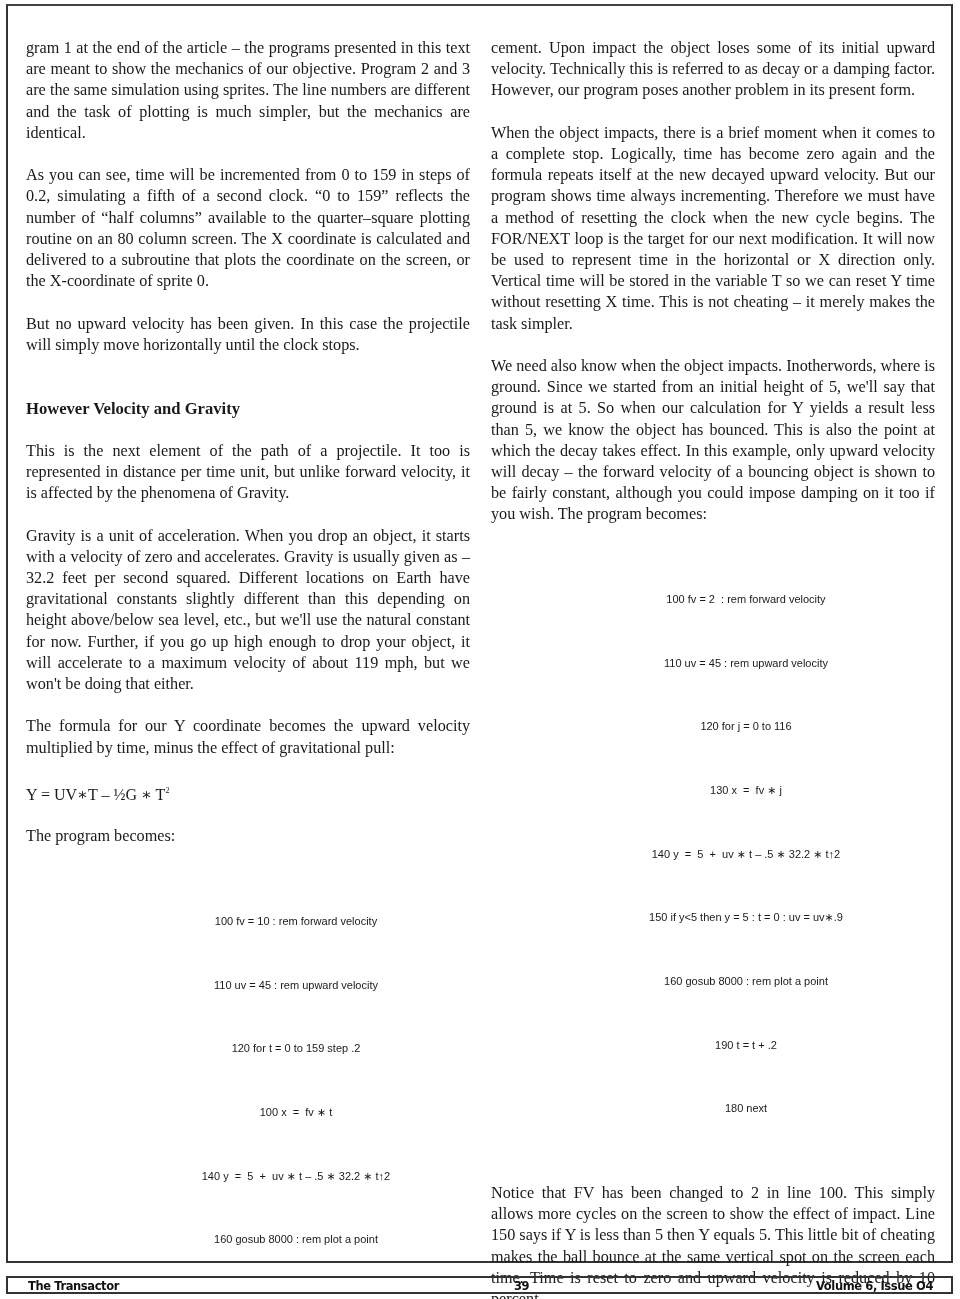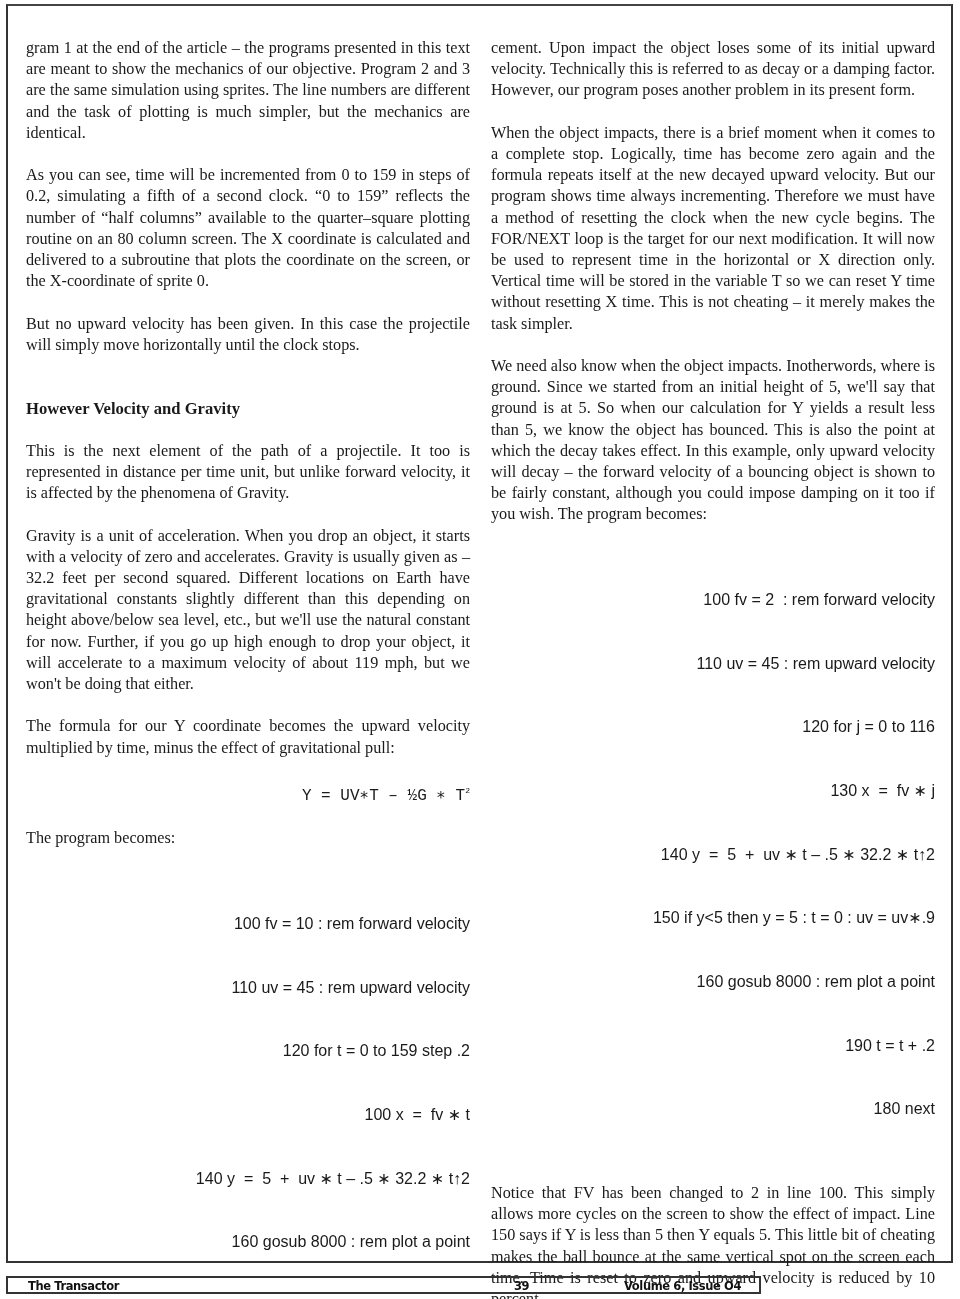--- a/index.html
+++ b/index.html
@@ -17,32 +17,32 @@
       font-size: 16.2px; line-height: 21.2px; text-align: justify;
     }
     .col.left { left: 26px; }
     .col.right { left: 491px; }
     .col p { margin: 0 0 21.2px 0; }
     .col h3 {
       margin: 0 0 21.2px 0; font-size: 16.6px; line-height: 21.2px; font-weight: bold;
     }
     .spacer { height: 21.2px; }
     .formula {
-      text-align: right; margin: 0 0 21.2px 0; font-size: 16px; font-family: Liberation Mono, monospace;
+      text-align: left; margin: 0 0 21.2px 0; font-size: 16px;
     }
     .formula sup { font-size: 8px; vertical-align: 7px; }
     .code {
       font-family: "Liberation Sans", "DejaVu Sans", sans-serif;
-      font-size: 16px; line-height: 21.2px; text-align: right;
+      font-size: 11px; line-height: 21.2px; text-align: center;
       margin: 0 0 21.2px 0; white-space: pre;
     }
     .code.left-code { padding-left: 96px; }
     .code.right-code { padding-left: 66px; }
     .footer {
-      position: absolute; left: 6px; top: 1276px; width: 755px; height: 18px;
+      position: absolute; left: 6px; top: 1276px; width: 947px; height: 18px;
       border: 2px solid #333; box-sizing: border-box;
       font-family: "DejaVu Sans", sans-serif; font-weight: bold;
       font-size: 11.5px; letter-spacing: -0.4px; color: #111; text-align: right;
     }
     .footer span { position: absolute; top: 1px; line-height: 14px; }
     .footer .f-left { left: 20px; }
     .footer .f-center { left: 466px; margin-left: 40px; }
     .footer .f-right { right: 18px; }
   </style>
 </head>

